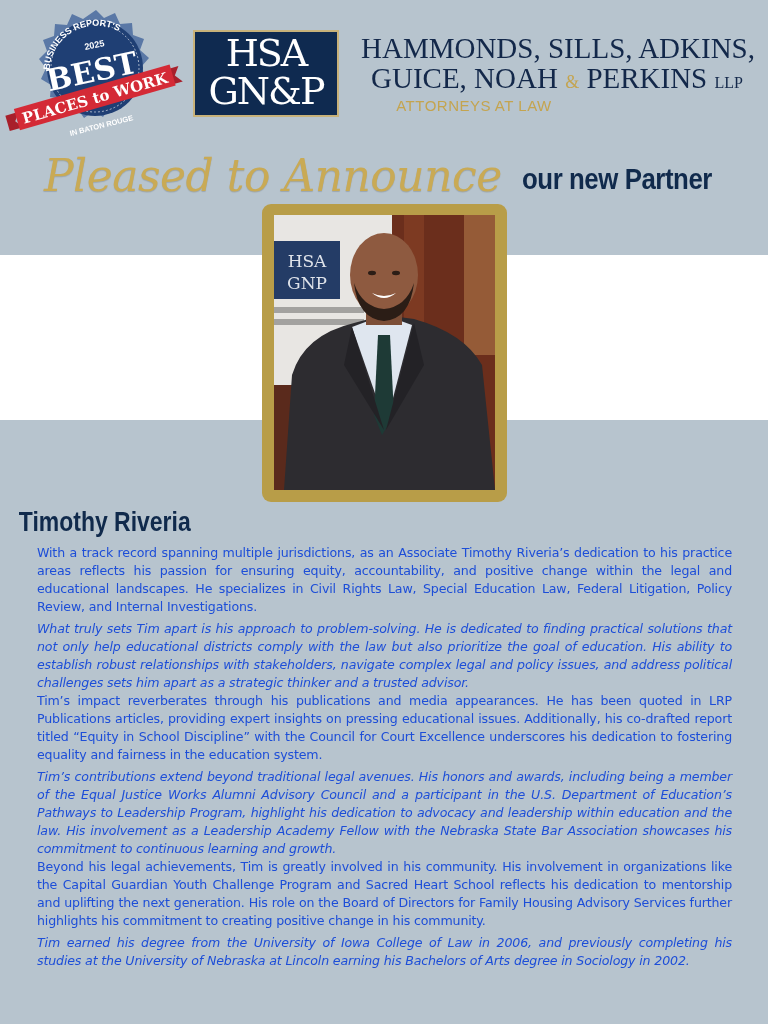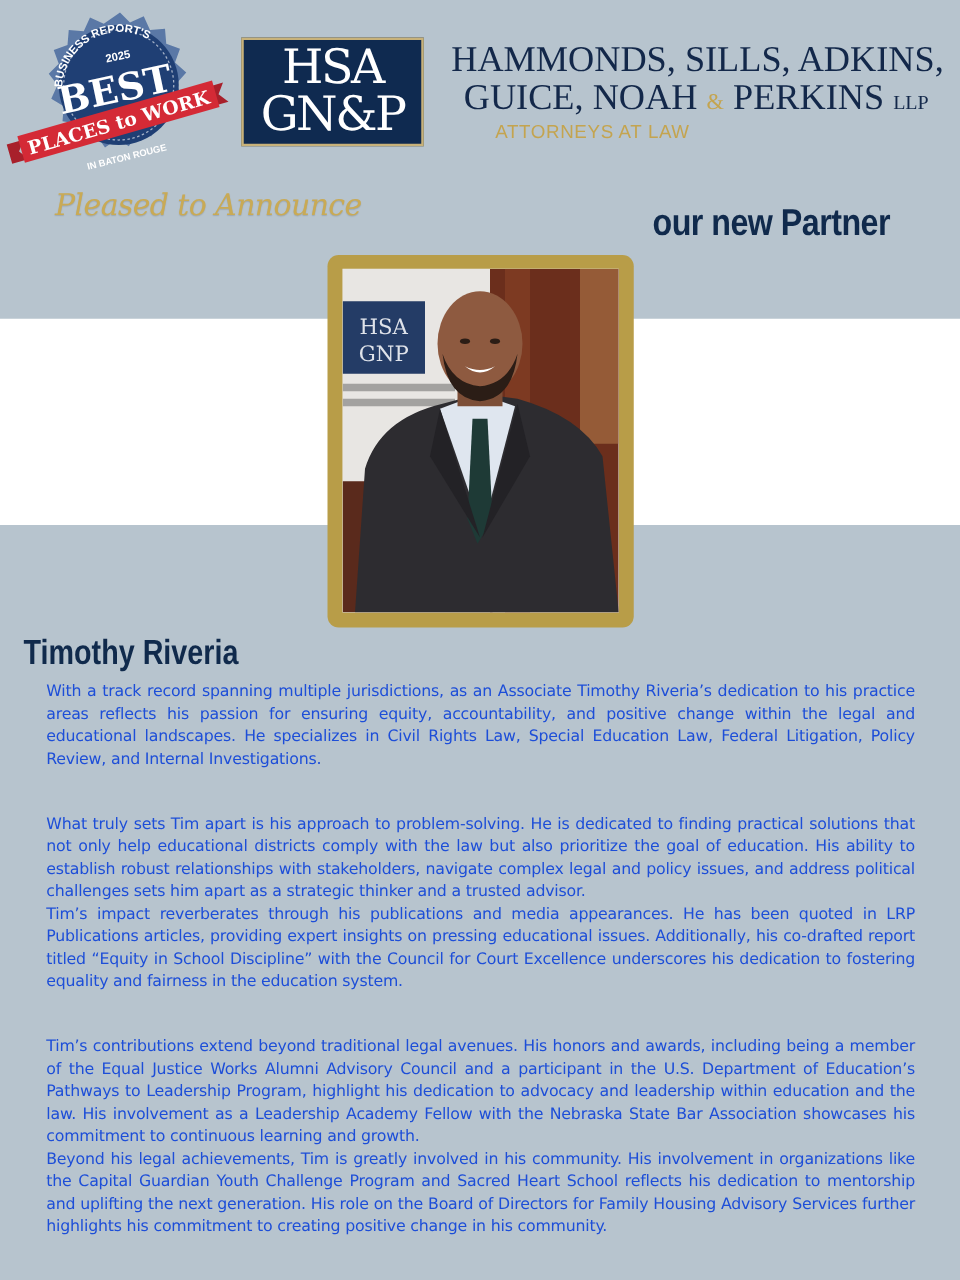--- a/index.html
+++ b/index.html
@@ -43,21 +43,21 @@
     .firm-name .llp { font-size: 16px; }
     .firm-tagline {
       position: absolute; left: 324px; top: 97px; width: 300px; text-align: center;
       font-family: "Liberation Sans", sans-serif;
       color: #c4a44f; font-size: 15px; letter-spacing: 0.5px;
     }
     
     .headline-script {
       position: absolute; left: 44px; top: 150px;
       font-family: "DejaVu Serif", serif; font-style: italic;
-      color: #c9aa55; font-size: 24px; letter-spacing: -0.5px;
+      color: #c9aa55; font-size: 44px; letter-spacing: -0.5px;
       text-shadow: 0 1px 1px rgba(0,0,0,0.15);
     }
     .headline-bold {
       position: absolute; left: 522px; top: 162px;
       font-family: "Liberation Sans", sans-serif; font-weight: bold;
       color: #102a4c; font-size: 30px; letter-spacing: -0.5px;
       transform: scaleX(0.86); transform-origin: left center;
     }
     
     .photo-frame {
@@ -75,21 +75,21 @@
       color: #102a4c; font-size: 28px;
     }
     .person-name span { display: inline-block; transform: scaleX(0.82); }
     
     .bio {
       position: absolute; left: 37px; top: 544px; width: 695px;
       font-family: "DejaVu Sans", sans-serif; font-size: 12.6px; line-height: 18px;
       color: #1d4ed8; text-align: justify; letter-spacing: -0.15px;
     }
     .bio p { margin: 0; }
-    .bio p.gap { margin-top: 34px; }
+    .bio p.gap { margin-top: 4px; font-style: italic; }
   </style>
 </head>
 <body>
 
 <div class="white-band"></div>
 
 <div class="badge">
   <svg width="182" height="140" viewBox="0 0 182 140">
     <defs>
       <path id="arcTop" d="M 46 72 A 46 46 0 0 1 138 60"></path>
@@ -173,13 +173,14 @@
 <div class="person-name">
   <span>Timothy Riveria</span>
 </div>
 
 <div class="bio">
   <p>With a track record spanning multiple jurisdictions, as an Associate Timothy Riveria’s dedication to his practice areas reflects his passion for ensuring equity, accountability, and positive change within the legal and educational landscapes. He specializes in Civil Rights Law, Special Education Law, Federal Litigation, Policy Review, and Internal Investigations.</p>
   <p class="gap">What truly sets Tim apart is his approach to problem-solving. He is dedicated to finding practical solutions that not only help educational districts comply with the law but also prioritize the goal of education. His ability to establish robust relationships with stakeholders, navigate complex legal and policy issues, and address political challenges sets him apart as a strategic thinker and a trusted advisor.</p>
   <p>Tim’s impact reverberates through his publications and media appearances. He has been quoted in LRP Publications articles, providing expert insights on pressing educational issues. Additionally, his co-drafted report titled “Equity in School Discipline” with the Council for Court Excellence underscores his dedication to fostering equality and fairness in the education system.</p>
   <p class="gap">Tim’s contributions extend beyond traditional legal avenues. His honors and awards, including being a member of the Equal Justice Works Alumni Advisory Council and a participant in the U.S. Department of Education’s Pathways to Leadership Program, highlight his dedication to advocacy and leadership within education and the law. His involvement as a Leadership Academy Fellow with the Nebraska State Bar Association showcases his commitment to continuous learning and growth.</p>
   <p>Beyond his legal achievements, Tim is greatly involved in his community. His involvement in organizations like the Capital Guardian Youth Challenge Program and Sacred Heart School reflects his dedication to mentorship and uplifting the next generation. His role on the Board of Directors for Family Housing Advisory Services further highlights his commitment to creating positive change in his community.</p>
+  <p class="gap">Tim earned his degree from the University of Iowa College of Law in 2006, and previously completing his studies at the University of Nebraska at Lincoln earning his Bachelors of Arts degree in Sociology in 2002.</p>
 </div>
 
 </body></html>

